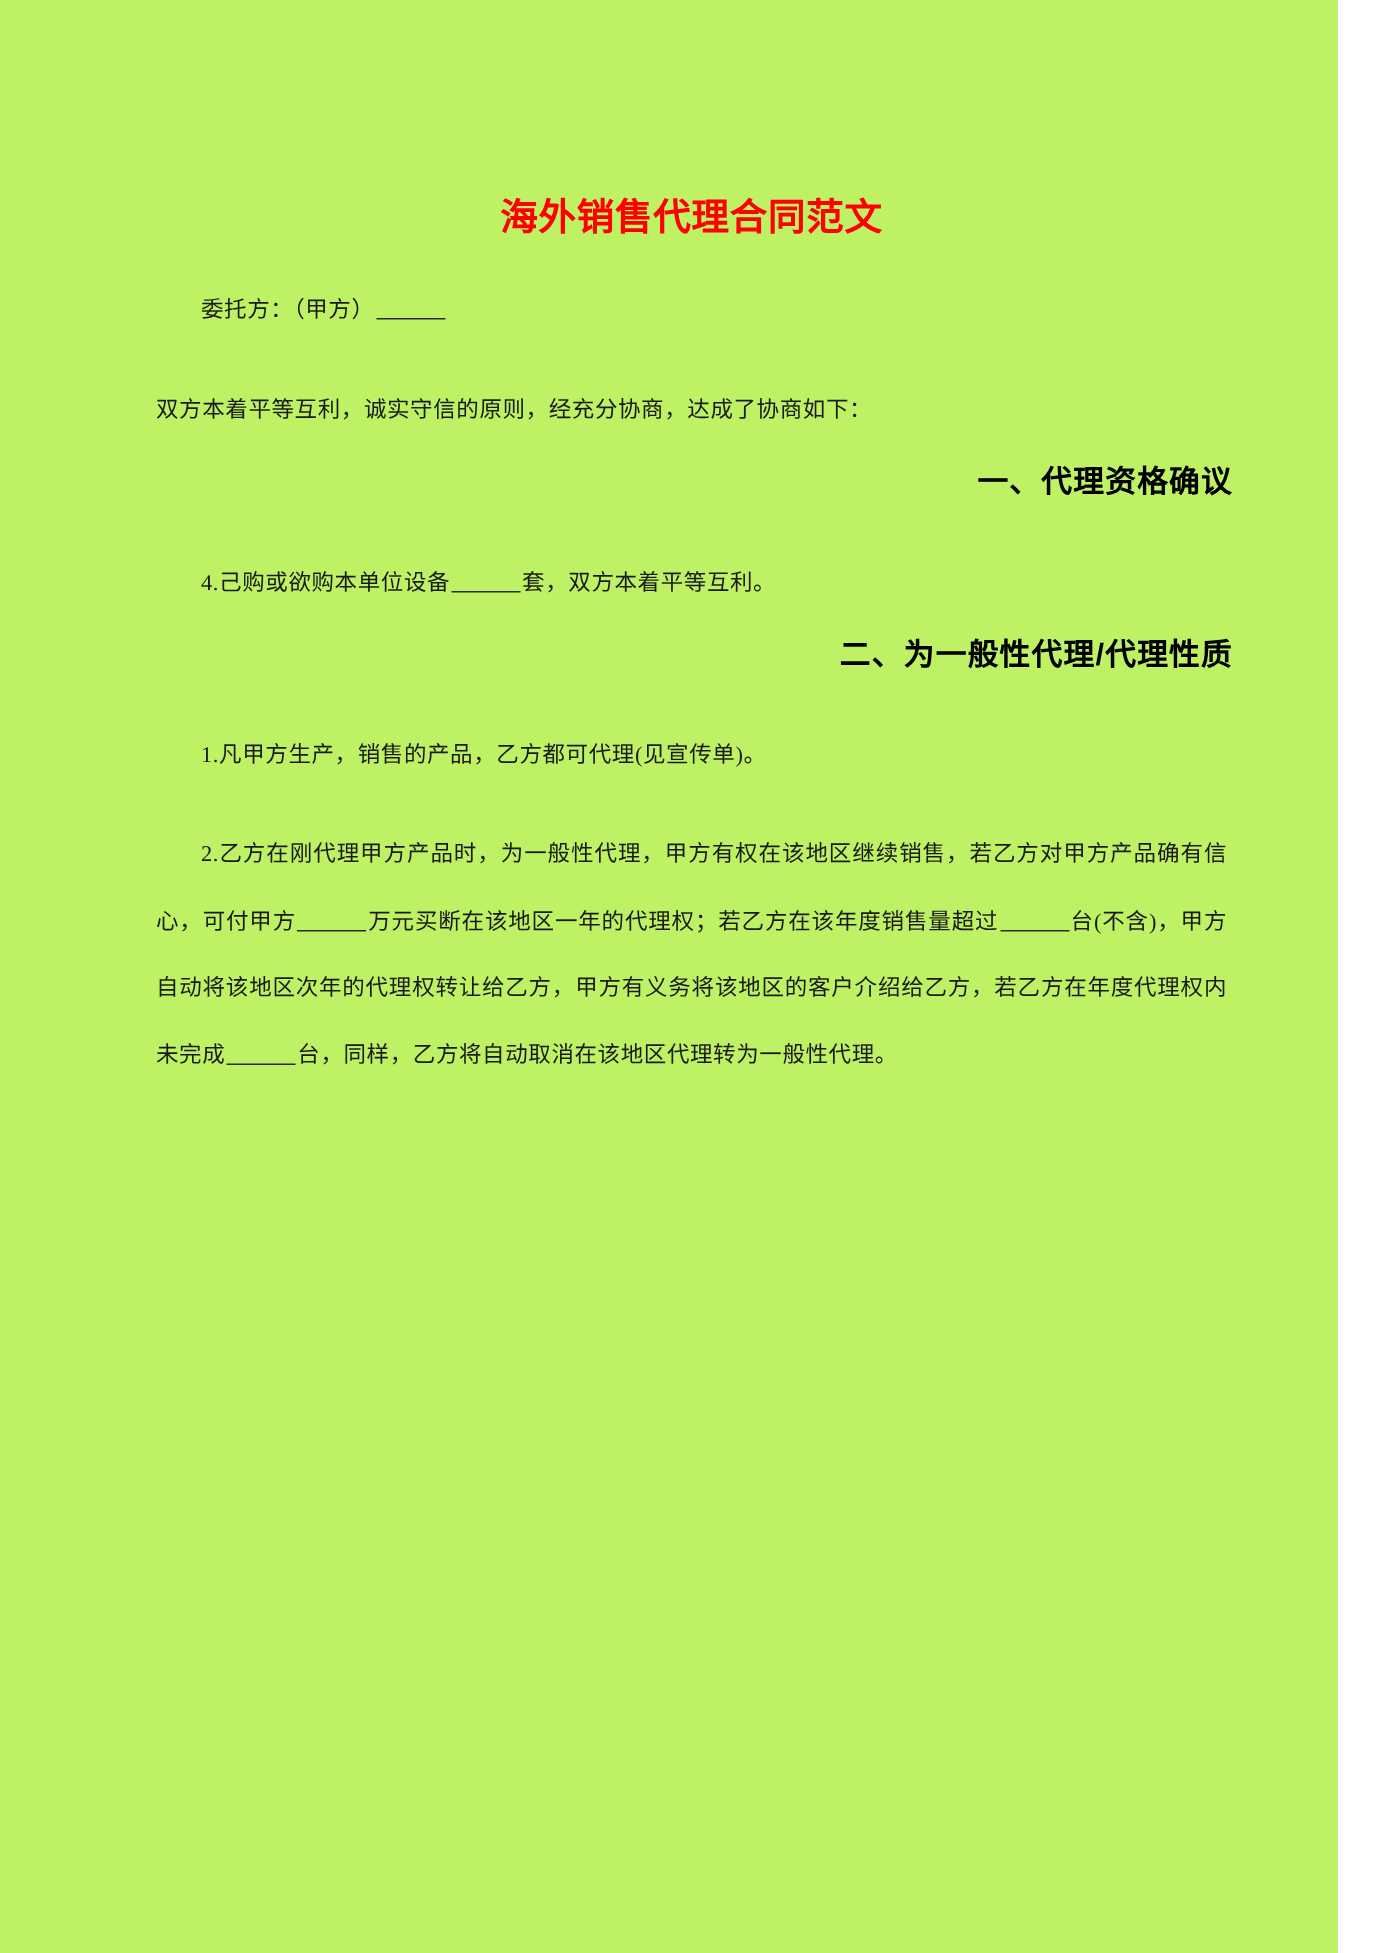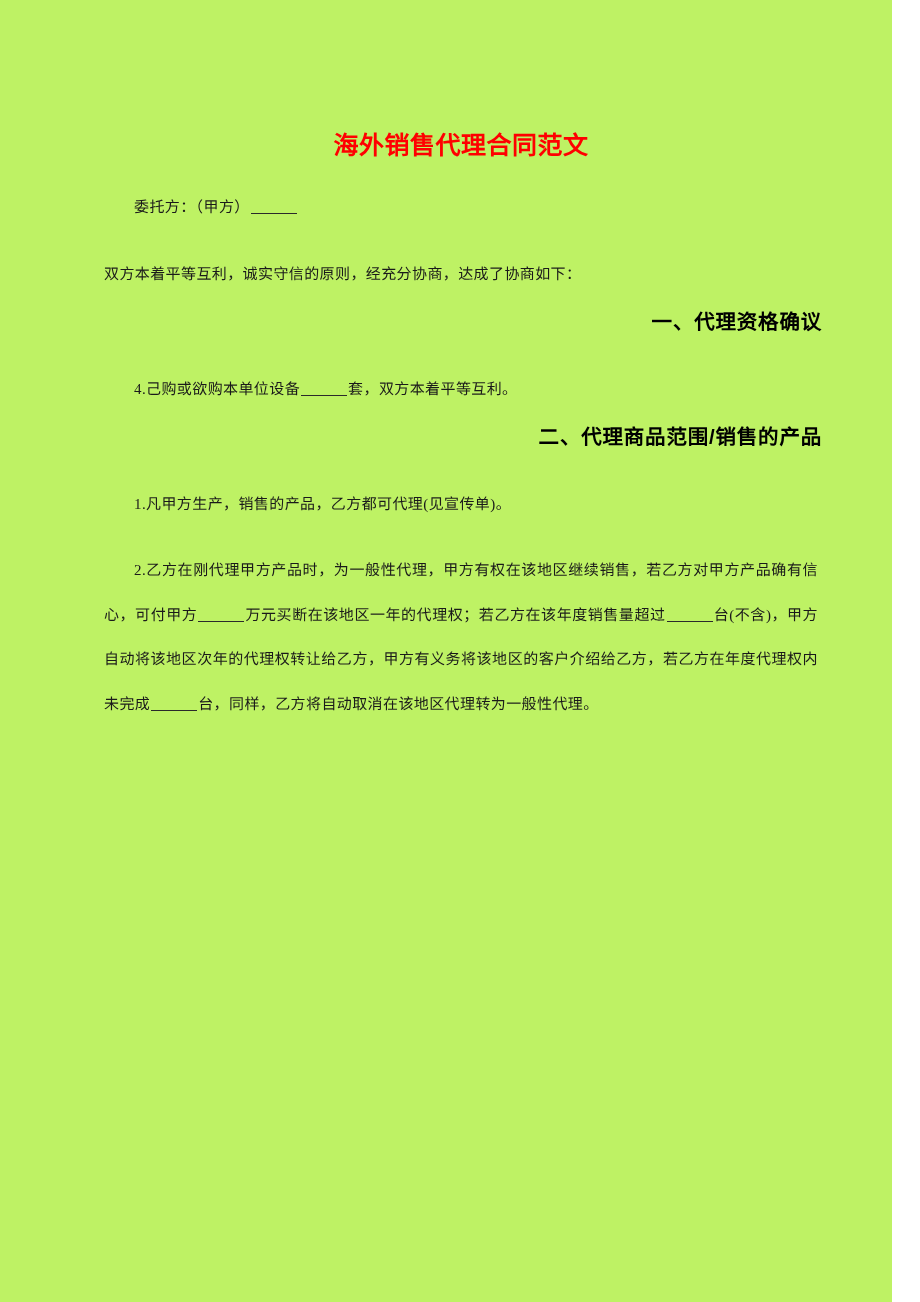--- a/index.html
+++ b/index.html
@@ -107,21 +107,21 @@
 
     <h2 class="section-heading gap-d">一、代理资格确议</h2>
 
 
 
 
     <p class="para indent gap-c">
       <span>4.</span><span>己购或欲购本单位设备</span><span class="blank"></span><span>套，双方本着平等互利。</span>
     </p>
 
-    <h2 class="section-heading gap-d">二、代理商品范围/销售的产品</h2>
+    <h2 class="section-heading gap-d">二、为一般性代理/代理性质</h2>
 
     <p class="para indent gap-c">
       <span>1.</span><span>凡甲方生产，销售的产品，乙方都可代理(见宣传单)。</span>
     </p>
 
     <p class="para indent gap-c">
       <span>2.</span><span>乙方在刚代理甲方产品时，为一般性代理，甲方有权在该地区继续销售，若乙方对甲方产品确有信心，可付甲方</span><span class="blank"></span><span>万元买断在该地区一年的代理权；若乙方在该年度销售量超过</span><span class="blank"></span><span>台(不含)，甲方自动将该地区次年的代理权转让给乙方，甲方有义务将该地区的客户介绍给乙方，若乙方在年度代理权内未完成</span><span class="blank"></span><span>台，同样，乙方将自动取消在该地区代理转为一般性代理。</span>
     </p>
 
   </div>

